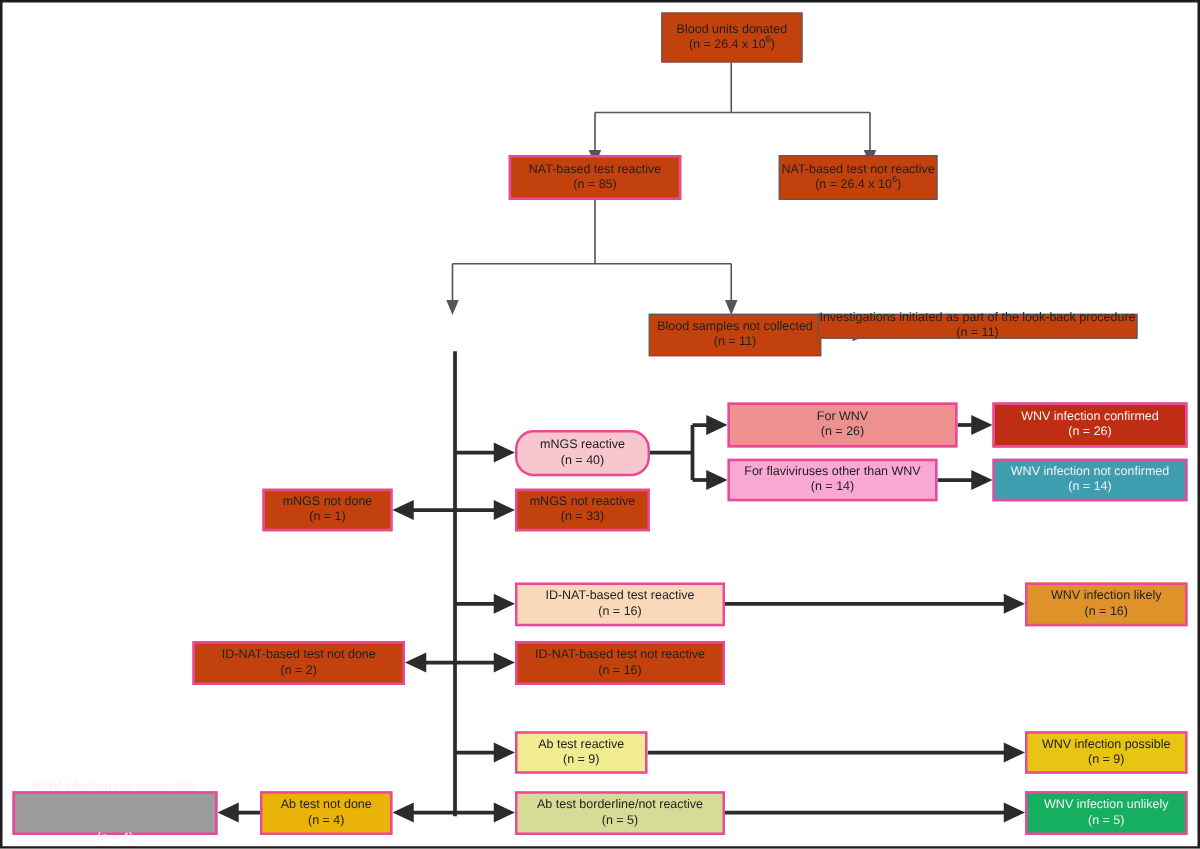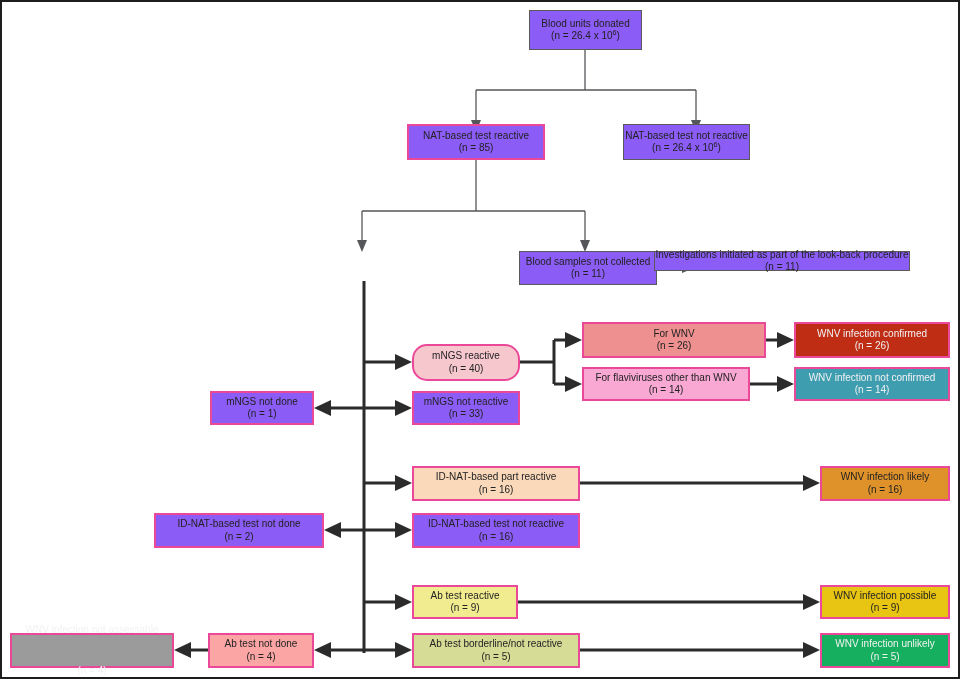--- a/index.html
+++ b/index.html
@@ -20,21 +20,21 @@
   .node {
     position: absolute;
     box-sizing: border-box;
     display: flex;
     flex-direction: column;
     align-items: center;
     justify-content: center;
     text-align: center;
     line-height: 1.25;
     color: #222222;
-    background: #8b5cf6;
+    background: #c2410c;
     border: 1px solid #4a4a4a;
     padding: 2px 4px;
   }
   .node .ln1 { display: block; white-space: nowrap; }
   .node .ln2 { display: block; white-space: nowrap; }
   .thin { border: 1px solid #5a5a5a; }
   .thick { border: 2px solid #ec4899; }
   .light-text { color: #f2f2f2; }
   svg.wires {
     position: absolute;
@@ -176,21 +176,21 @@
     <span class="ln1">mNGS not done</span>
     <span class="ln2">(n = 1)</span>
   </div>
 
   <div class="node thick" style="left:410px; top:389px; width:108px; height:34px; font-size:10px;">
     <span class="ln1">mNGS not reactive</span>
     <span class="ln2">(n = 33)</span>
   </div>
 
   <div class="node thick" style="left:410px; top:464px; width:168px; height:35px; font-size:10px; background:#fad9bb;">
-    <span class="ln1">ID-NAT-based part reactive</span>
+    <span class="ln1">ID-NAT-based test reactive</span>
     <span class="ln2">(n = 16)</span>
   </div>
 
   <div class="node thick" style="left:818px; top:464px; width:130px; height:35px; font-size:10px; background:#df922a;">
     <span class="ln1">WNV infection likely</span>
     <span class="ln2">(n = 16)</span>
   </div>
 
   <div class="node thick" style="left:152px; top:511px; width:170px; height:35px; font-size:10px;">
     <span class="ln1">ID-NAT-based test not done</span>
@@ -210,21 +210,21 @@
   <div class="node thick" style="left:818px; top:583px; width:130px; height:34px; font-size:10px; background:#e8c413;">
     <span class="ln1">WNV infection possible</span>
     <span class="ln2">(n = 9)</span>
   </div>
 
   <div class="node thick light-text" style="left:8px; top:631px; width:164px; height:35px; font-size:10px; background:#9b9b9b;gap:28px;">
     <span class="ln1">WNV infection not assessable</span>
     <span class="ln2">(n = 4)</span>
   </div>
 
-  <div class="node thick" style="left:206px; top:631px; width:106px; height:35px; font-size:10px; background:#fca5a5;">
+  <div class="node thick" style="left:206px; top:631px; width:106px; height:35px; font-size:10px; background:#eab308;">
     <span class="ln1">Ab test not done</span>
     <span class="ln2">(n = 4)</span>
   </div>
 
   <div class="node thick" style="left:410px; top:631px; width:168px; height:35px; font-size:10px; background:#d6dc96;">
     <span class="ln1">Ab test borderline/not reactive</span>
     <span class="ln2">(n = 5)</span>
   </div>
 
   <div class="node thick light-text" style="left:818px; top:631px; width:130px; height:35px; font-size:10px; background:#15af5f;">

